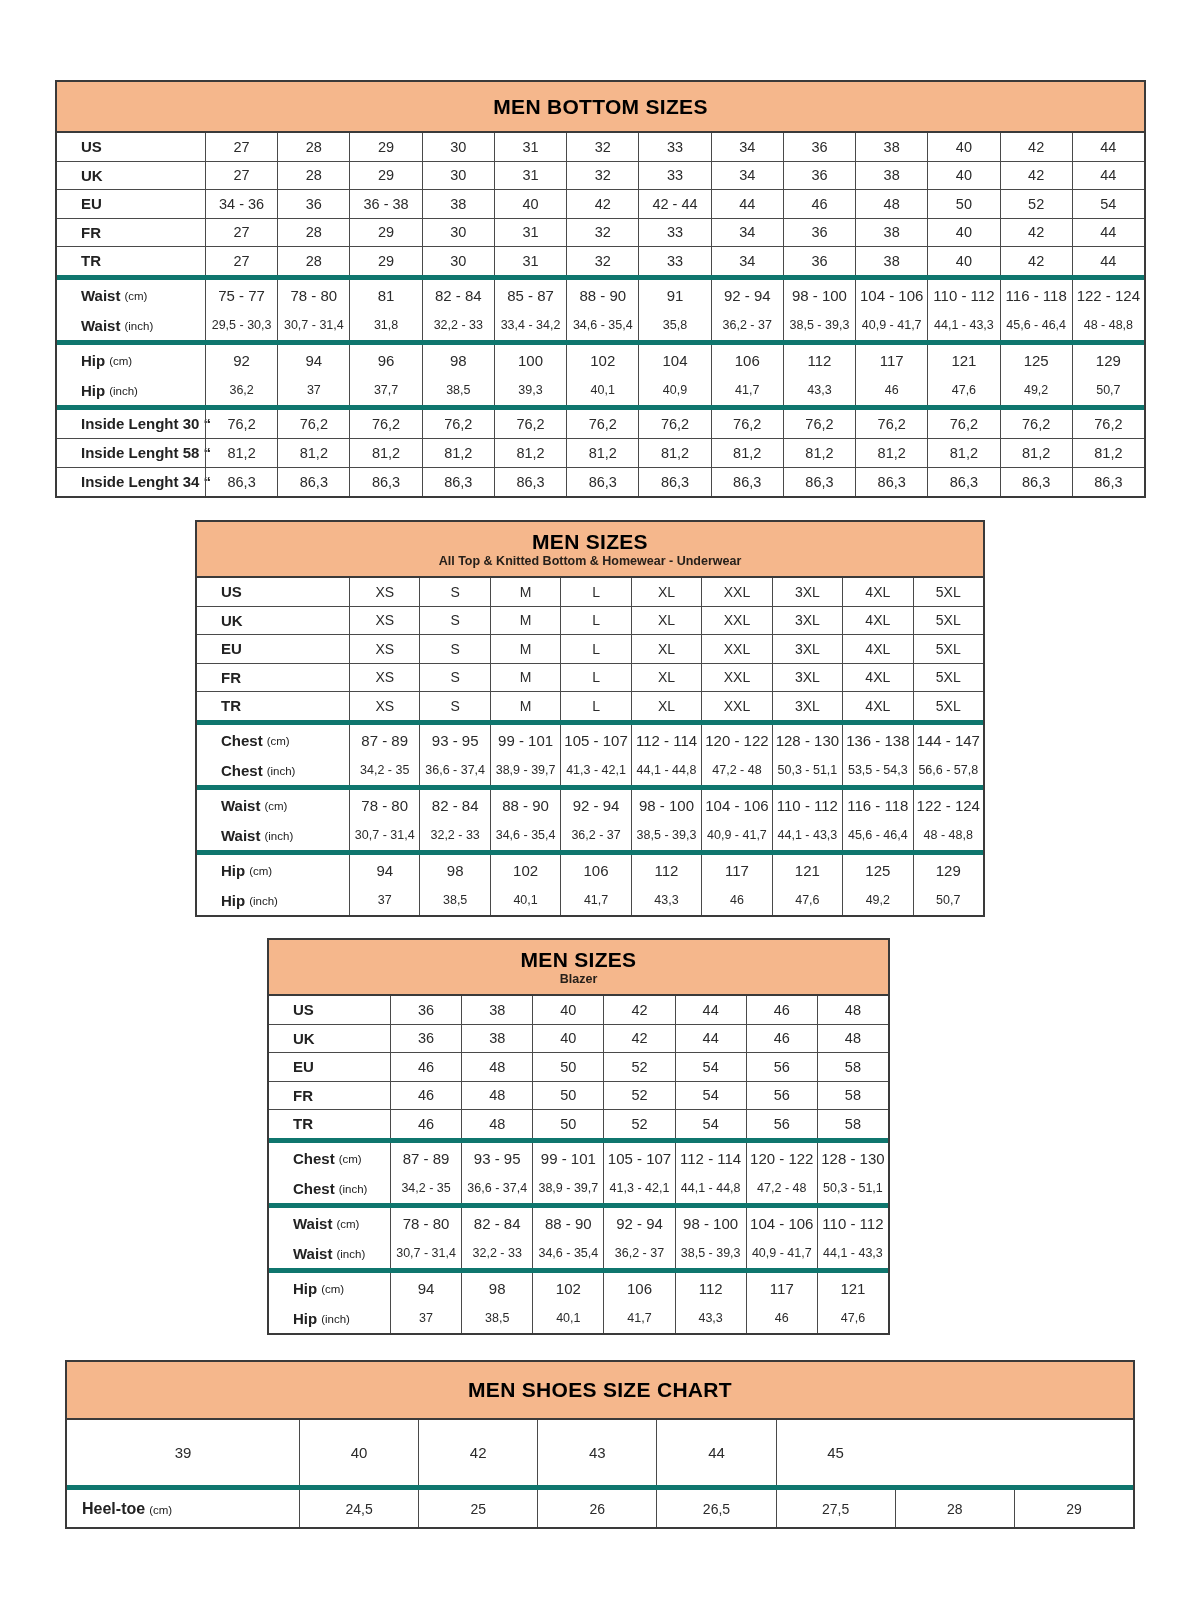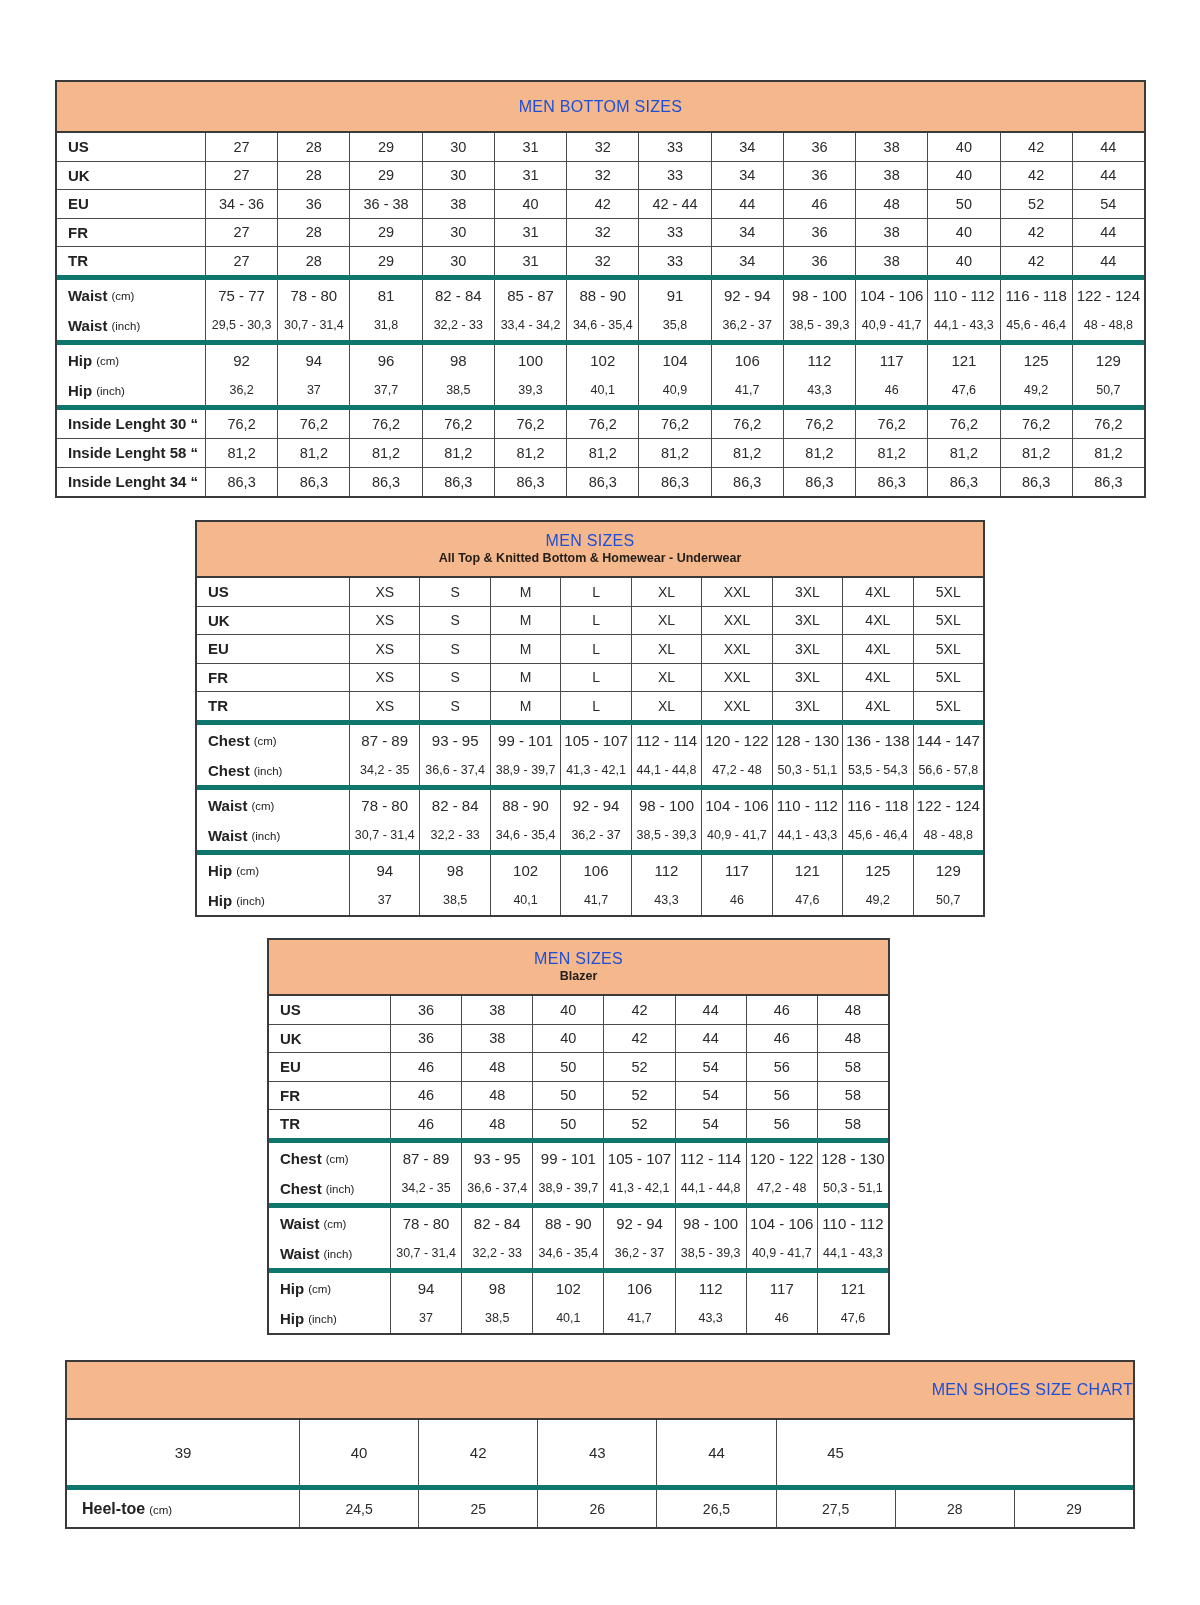--- a/index.html
+++ b/index.html
@@ -15,34 +15,34 @@
   #t3{left:267px;top:938px;width:623px;--label-w:121px}
   #t4{left:65px;top:1360px;width:1070px;--label-w:232px}
 
   .tbl-header{
     display:flex;flex-direction:column;justify-content:center;align-items:center;
     border-bottom:2px solid #3a3a3a;box-sizing:border-box;
   }
   #t1 .tbl-header{height:51px}
   #t2 .tbl-header,#t3 .tbl-header{height:56px}
   #t4 .tbl-header{height:58px}
-  .tbl-title{font-weight:400;font-size:16px;letter-spacing:.3px;color:#1d4ed8;line-height:1.1}
+  .tbl-title{font-weight:700;font-size:21px;letter-spacing:.3px;color:#000000;line-height:1.1}
   .tbl-subtitle{font-weight:700;font-size:12.5px;margin-top:2px;color:#27201a;line-height:1.1}
 
   .tbl-group + .tbl-group{border-top:5px solid #0f766e}
   .tbl-group .tbl-row + .tbl-row{border-top:1px solid #4a4a4a}
   .tbl-group.merged .tbl-row + .tbl-row{border-top:none}
 
   .tbl-row{display:grid;align-items:stretch}
   .cell{
     display:flex;align-items:center;justify-content:center;text-align:center;
     box-sizing:border-box;min-width:0;
   }
   .cell + .cell{border-left:1px solid #4a4a4a}
-  .label-cell{justify-content:flex-start;padding-left:11px;font-weight:700;font-size:15px;color:#222;gap:4px;white-space:nowrap}
+  .label-cell{justify-content:flex-start;padding-left:24px;font-weight:700;font-size:15px;color:#222;gap:4px;white-space:nowrap}
   .unit{font-size:11.5px;font-weight:400;position:relative;top:1px}
 
   .kind-size{height:27.5px;font-size:14.5px}
   #t2 .kind-size .value-cell{font-size:14px}
   .kind-cm{height:31px;font-size:15px}
   .kind-inch{height:29px;font-size:12.5px}
   .kind-inside{height:28px;font-size:14.5px}
   .kind-shoe{height:65px;font-size:15px}
   .kind-shoe .value-cell{font-weight:400}
   .kind-heel{height:37px;font-size:14px}
@@ -604,21 +604,21 @@
         <div class="cell value-cell">38,5</div>
         <div class="cell value-cell">40,1</div>
         <div class="cell value-cell">41,7</div>
         <div class="cell value-cell">43,3</div>
         <div class="cell value-cell">46</div>
         <div class="cell value-cell">47,6</div>
       </div>
     </div>
   </section>
 <section class="tbl" id="t4">
-    <div class="tbl-header" style="background: rgb(245, 183, 140); align-items: flex-end;">
+    <div class="tbl-header" style="background: rgb(245, 183, 140);">
       <div class="tbl-title">MEN SHOES SIZE CHART</div>
     </div>
     <div class="tbl-group">
       <div class="tbl-row kind-shoe" style="grid-template-columns: var(--label-w) repeat(7, 1fr);">
         <div class="cell value-cell">39</div>
         <div class="cell value-cell">40</div>
         <div class="cell value-cell">42</div>
         <div class="cell value-cell">43</div>
         <div class="cell value-cell">44</div>
         <div class="cell value-cell">45</div>

